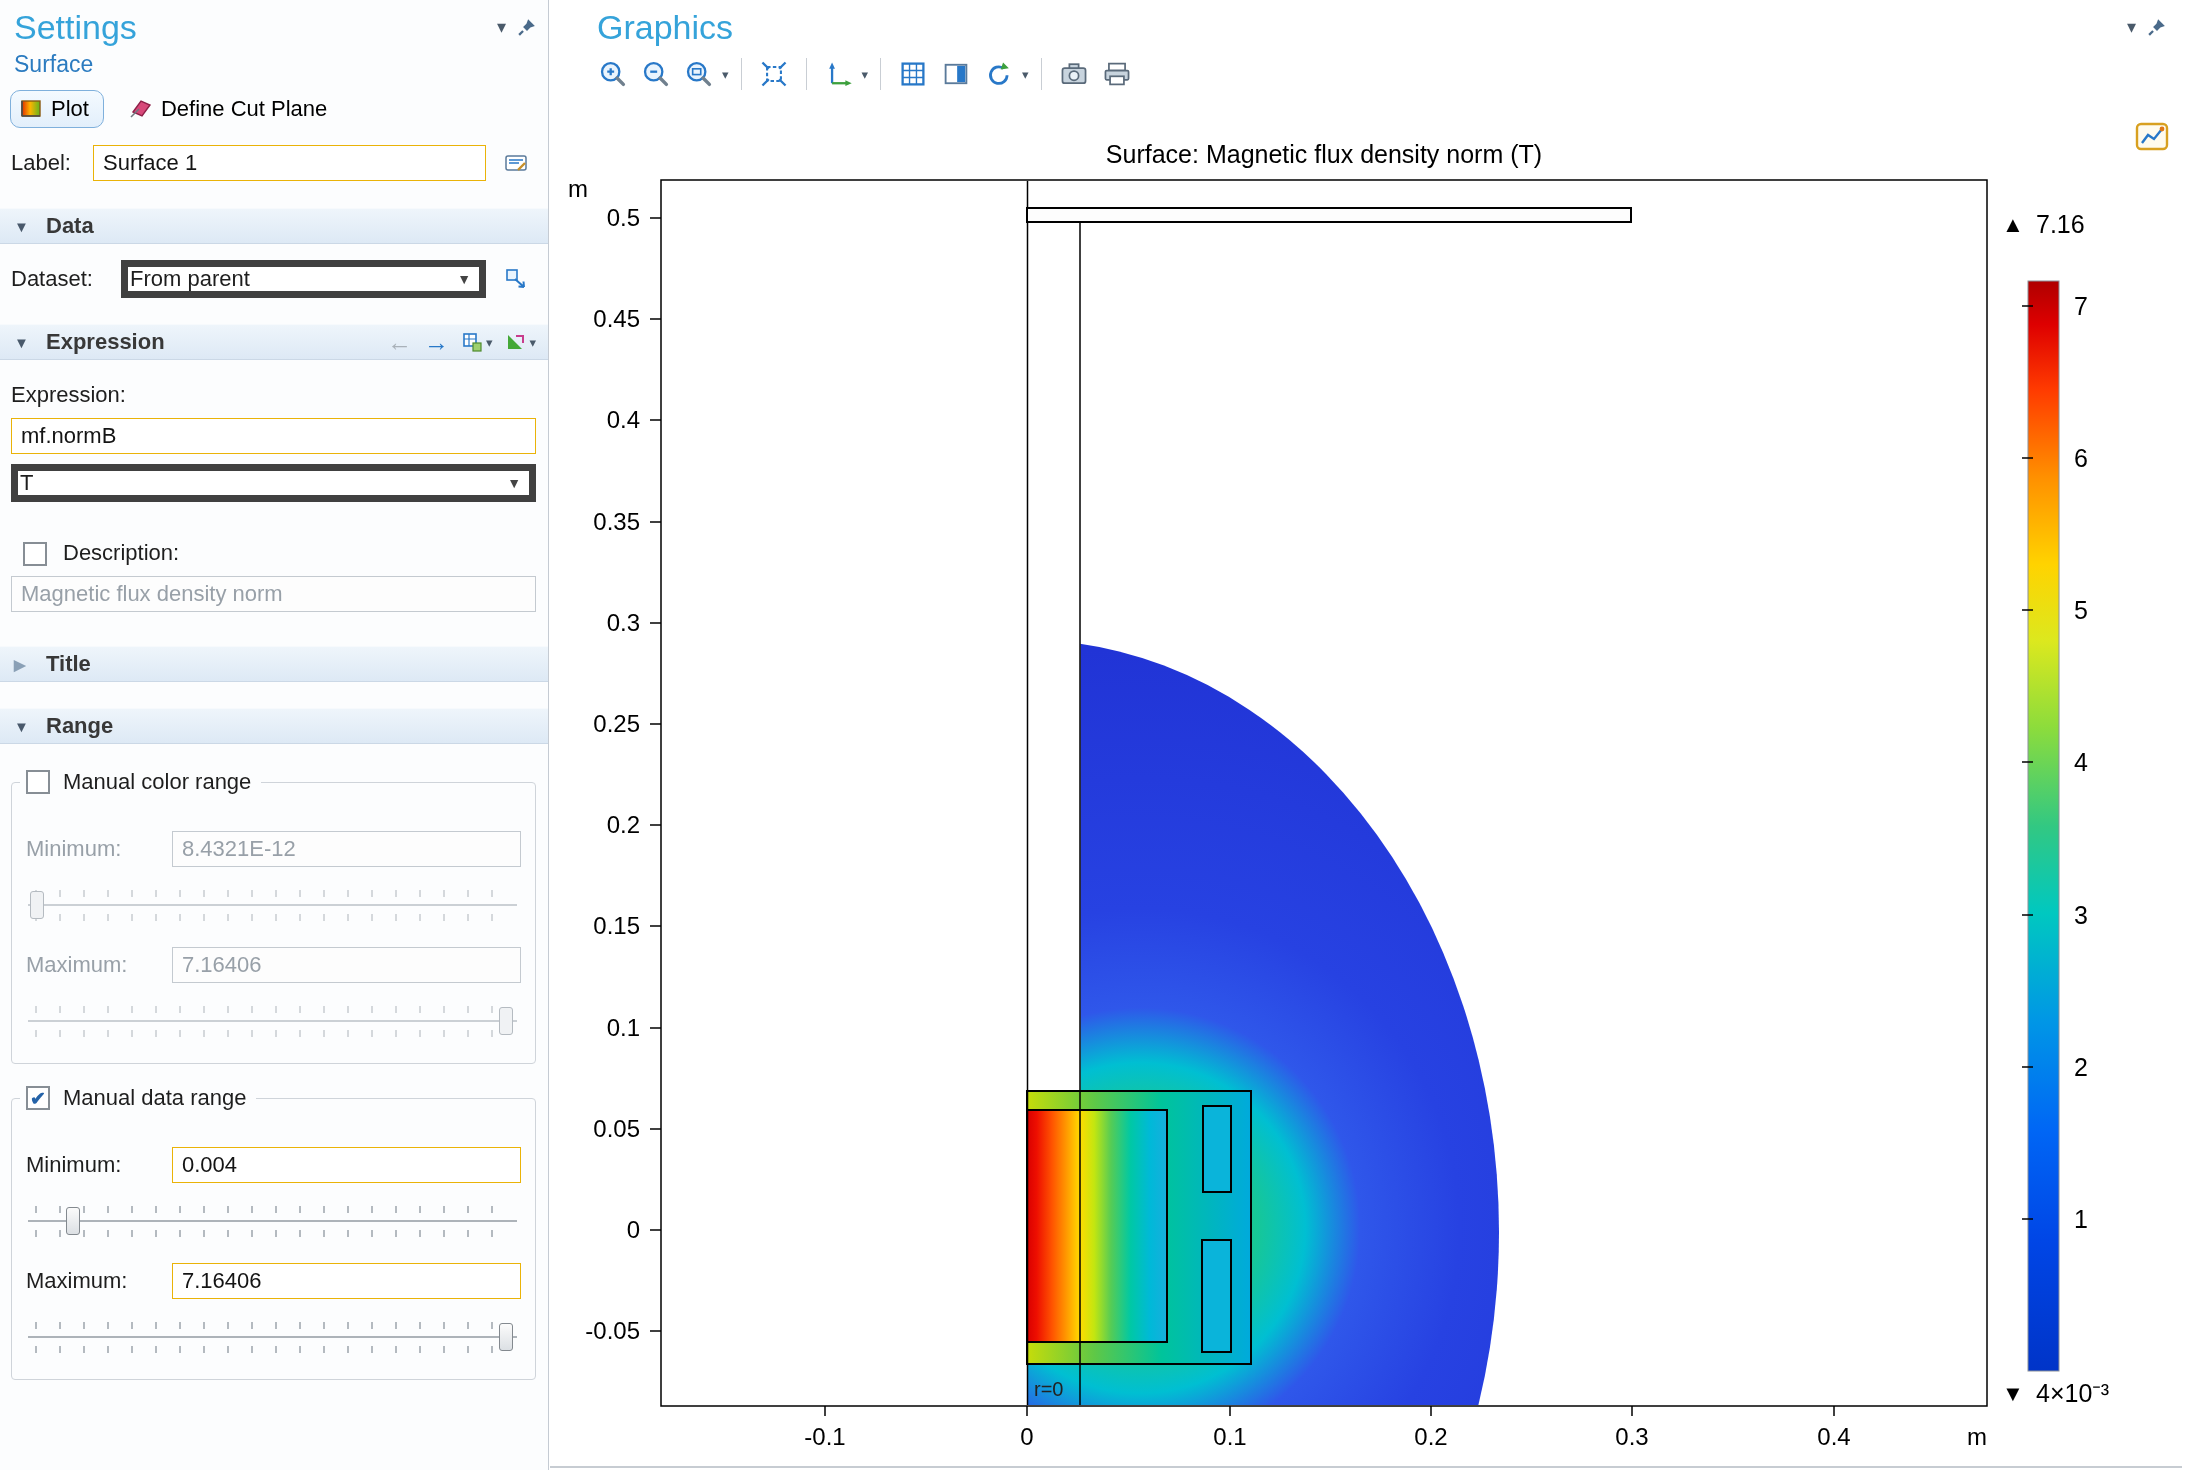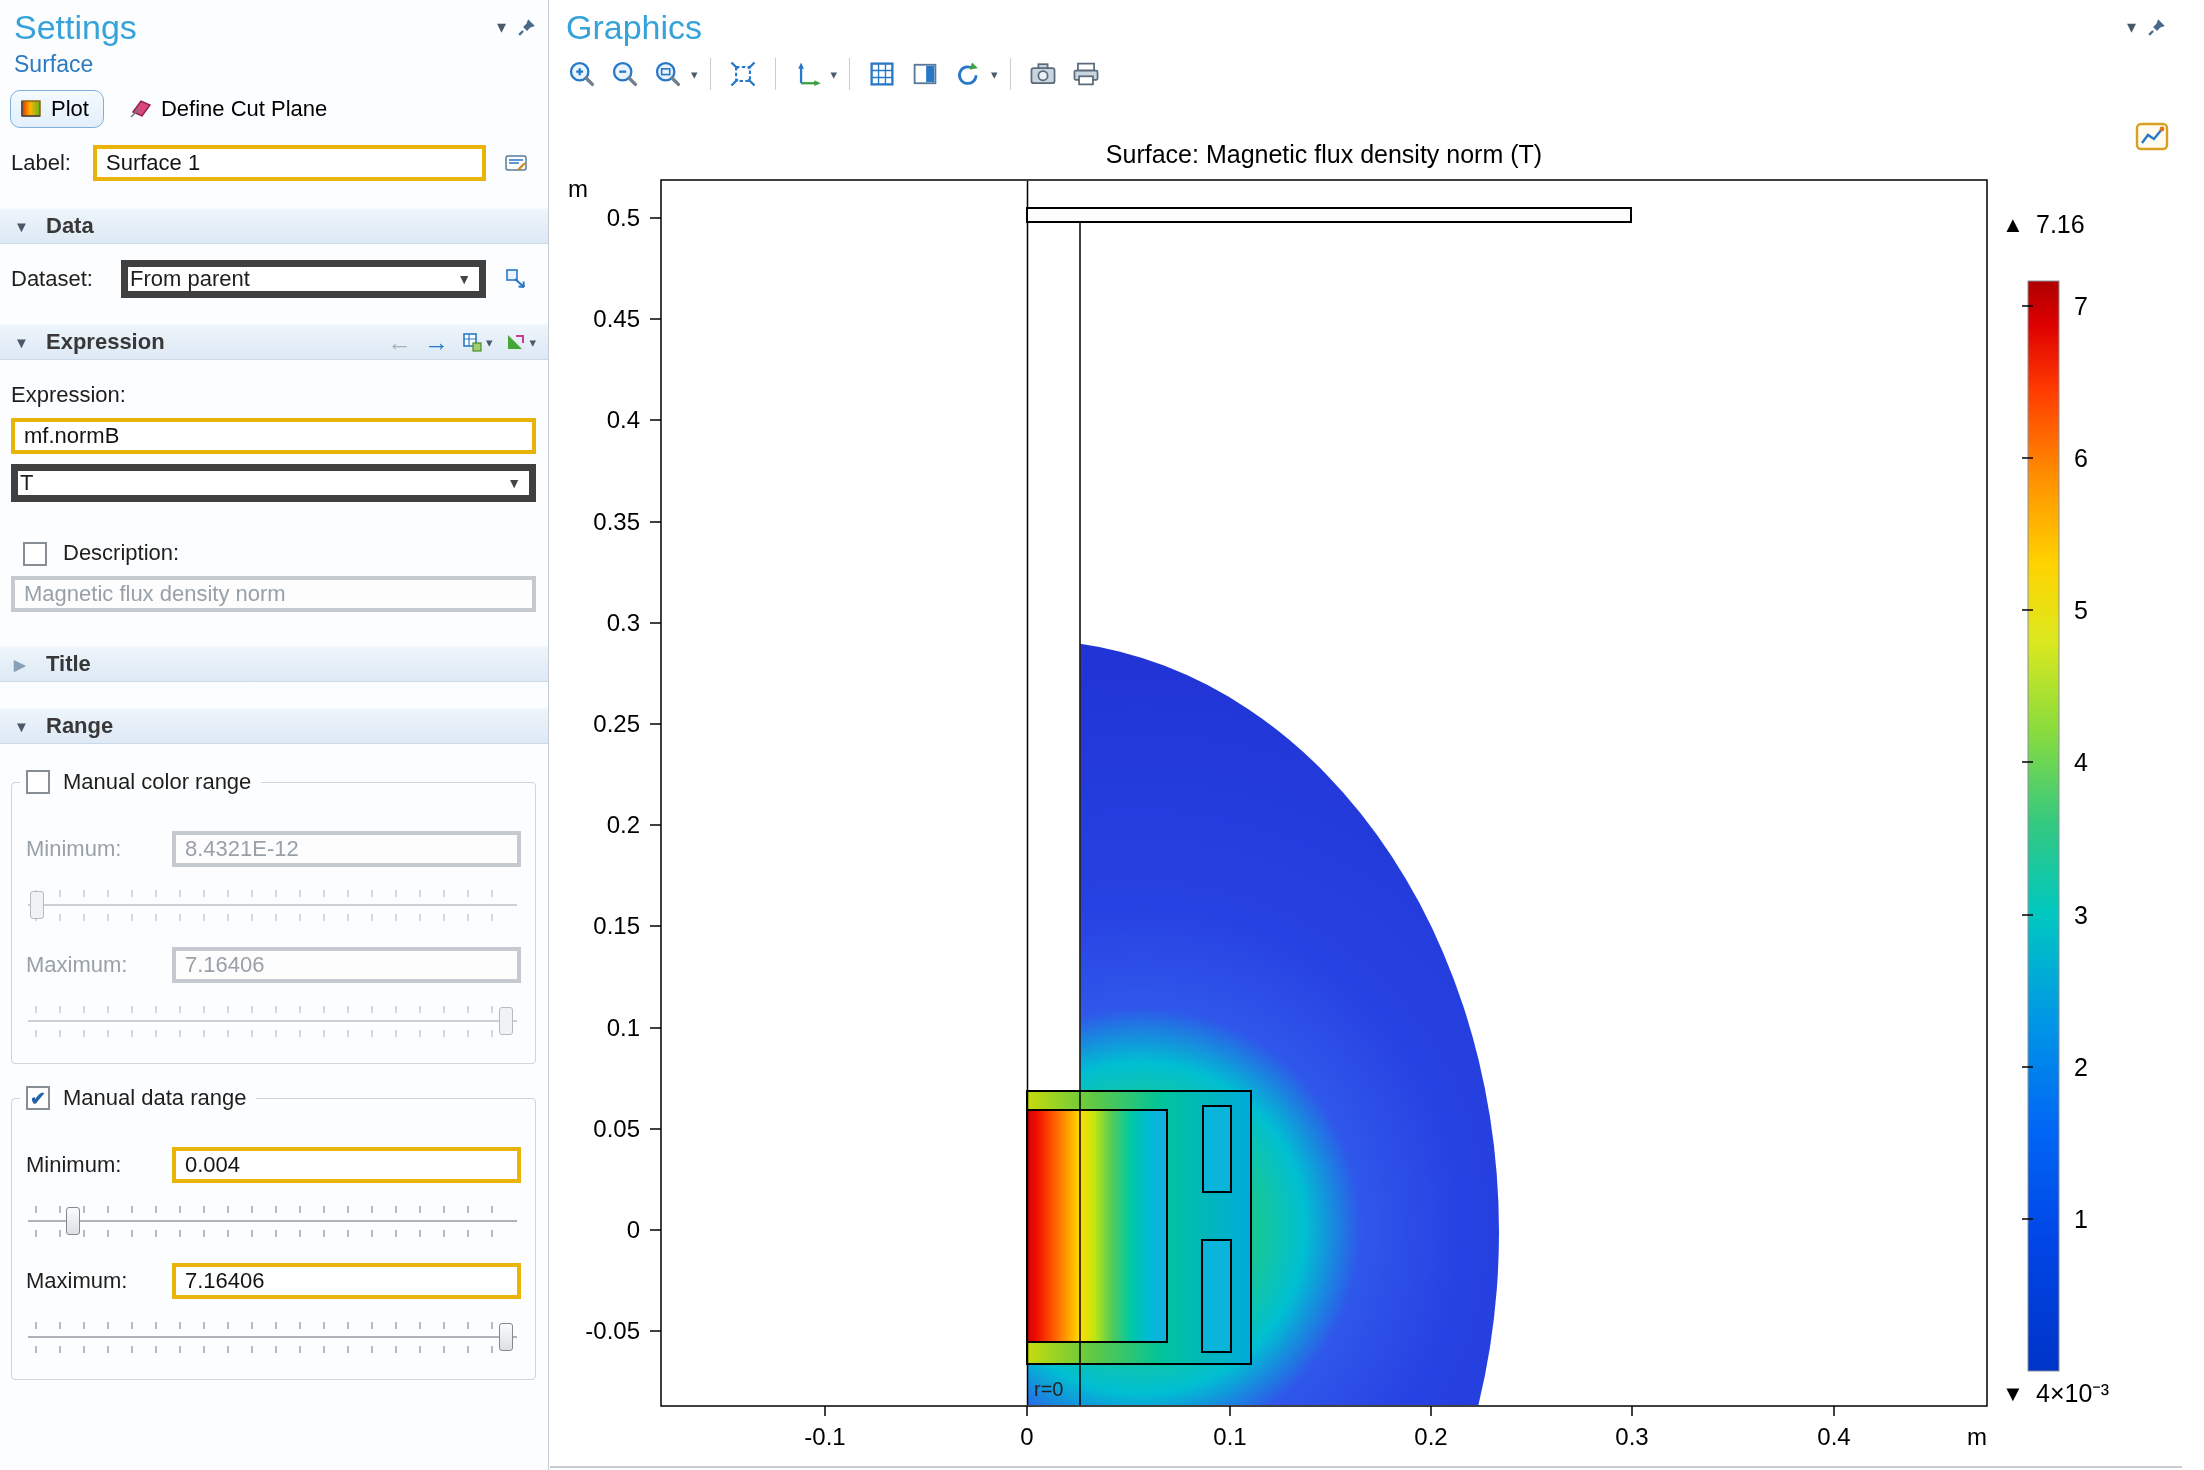--- a/index.html
+++ b/index.html
@@ -34,21 +34,21 @@
   }
   .btn-flat { display:inline-flex; align-items:flex-start; gap:8px; font-size:22px;
     border:1px solid transparent; background:transparent; padding:5px 8px; font-family:inherit; }
 
   .row { display:flex; align-items:center; gap:10px; margin:16px 12px 0 11px; }
   .row label { font-size:22px; white-space:nowrap; }
   .lbl-w { width:72px; }
   .ds-w { width:100px; }
 
   .tinput {
-    height:36px; border:4px solid #eab308; font-size:22px; padding:0 9px;
+    height:36px; border:1px solid #eab308; font-size:22px; padding:0 9px;
     font-family:inherit; background:#fff; color:#141414; width:100%;
   }
   .tinput:disabled { color:#98A0A8; border-color:#C4CAD0; background:#FDFDFD; }
   .grow { flex:1; min-width:0; }
 
   .icon-btn { width:40px; height:38px; display:flex; align-items:center; justify-content:center;
     border:1px solid transparent; background:transparent; padding:0; }
 
   .sec-head {
     display:flex; align-items:center; gap:12px; height:36px; margin-top:26px;
@@ -97,21 +97,21 @@
   .slider .ticks.top { top:7px; }
   .slider .ticks.bot { bottom:6px; }
   .slider .track { position:absolute; left:0; right:0; top:21px; height:2px; background:#ADB3B9; }
   .slider .thumb { position:absolute; top:8px; width:14px; height:28px;
     background:linear-gradient(#FBFBFB,#DCE0E4); border:1px solid #83898F; border-radius:3px; }
   .slider.disabled .track { background:#CBD0D5; }
   .slider.disabled .ticks { opacity:.55; }
   .slider.disabled .thumb { background:#F0F2F4; border-color:#B5BBC1; }
 
   
-  .graphics { position:absolute; left:550px; top:0; width:1632px; height:1470px; background:#fff; }
+  .graphics { position:absolute; left:550px; top:0; width:1632px; height:1470px; background:#fff;padding-left:31px; }
   .g-head { display:flex; align-items:flex-start; padding:8px 16px 0 16px; }
   .g-toolbar { display:flex; align-items:center; padding:6px 0 0 12px; height:48px; gap:3px; }
   .tbtn { width:40px; height:40px; display:flex; align-items:center; justify-content:center;
     border:1px solid transparent; border-radius:3px; background:transparent; padding:0; }
   .tbtn svg { width:30px; height:30px; }
   .tsep { width:1px; height:32px; background:#C9CED4; margin:0 9px; }
   .plot-svg { position:absolute; left:0; top:112px; }
   .float-icon { position:absolute; right:12px; top:118px; }
   .bottom-divider { position:absolute; left:0; right:0; bottom:2px; height:2px; background:#C7CCD2; }
 </style>

